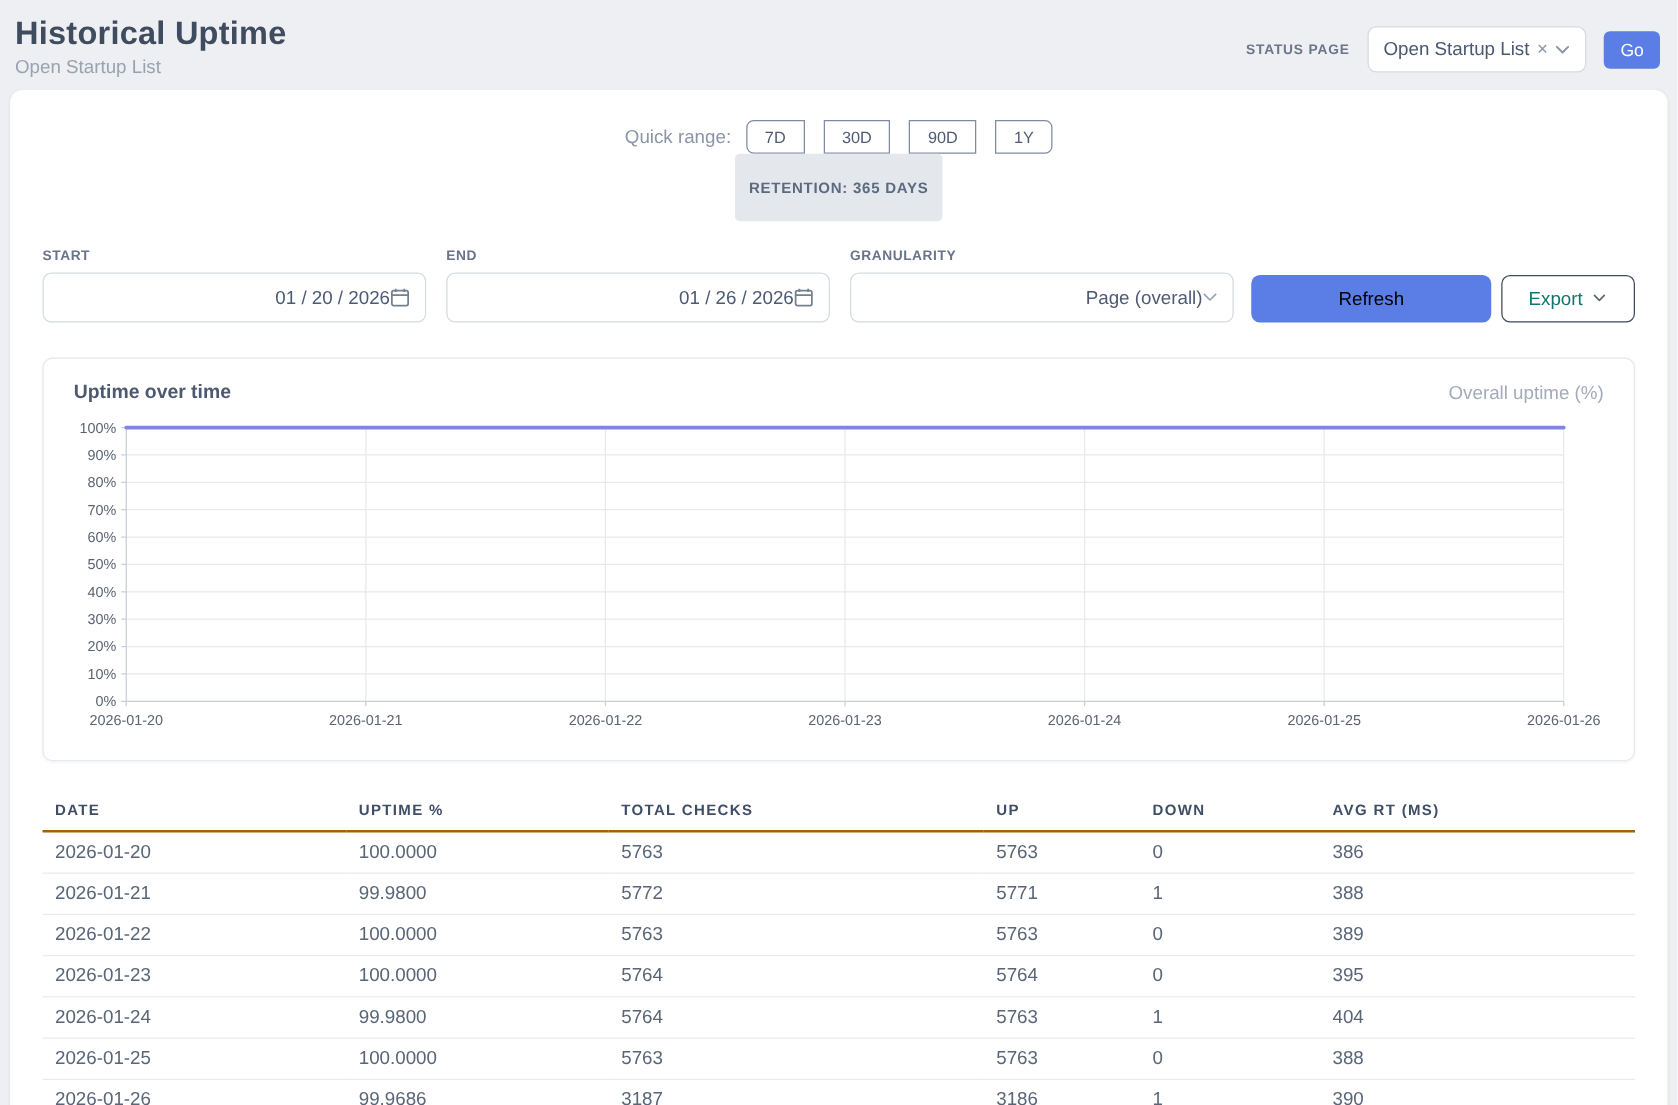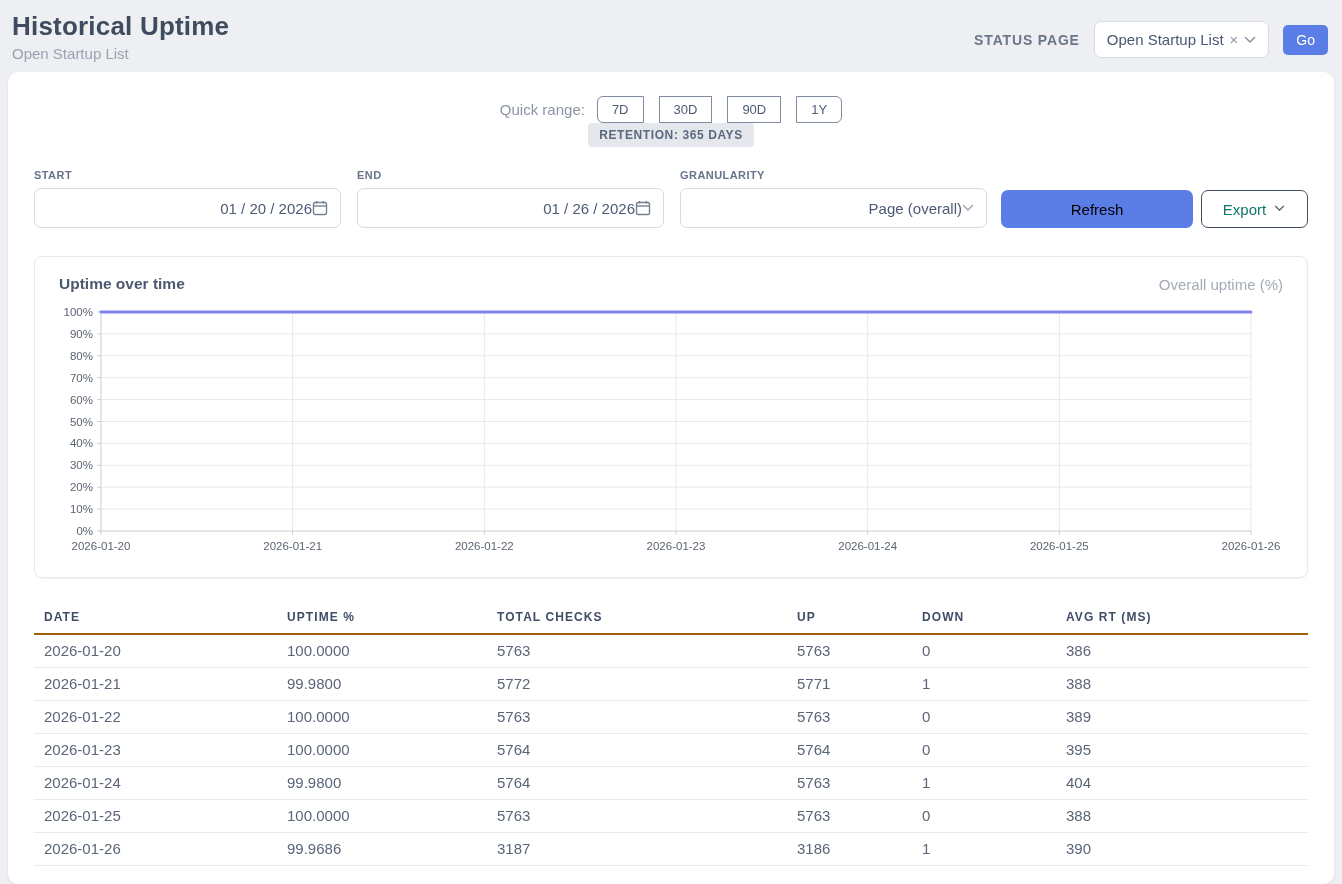--- a/index.html
+++ b/index.html
@@ -12,21 +12,21 @@
   }
 
   
   .page-header {
     display: flex; justify-content: space-between; align-items: flex-start;
     padding: 11px 14px 0 12px; height: 72px;
   }
   .page-title { font-size: 26px; font-weight: 700; color: #3f4b5e; letter-spacing: 0.2px; }
   .page-subtitle { font-size: 15px; color: #99a3b0; margin-top: 3px; }
   .header-right { display: flex; align-items: center; gap: 14px; margin-top: 10px; }
-  .status-page-label { font-size: 14px; font-weight: 700; color: #6a7689; letter-spacing: 0.06em; }
+  .status-page-label { font-size: 11px; font-weight: 700; color: #6a7689; letter-spacing: 0.06em; }
   .status-select {
     display: flex; align-items: center; gap: 6px;
     background: #fff; border: 1px solid #d6dbe2; border-radius: 7px;
     height: 37px; padding: 0 12px; min-width: 156px; cursor: pointer;
   }
   .status-select .value { font-size: 15px; color: #4b5872; }
   .clear-x { font-size: 15px; color: #8b95a5; line-height: 1; cursor: pointer; }
   .chev { width: 12px; height: 8px; display: inline-block; }
   .chev svg { display: block; }
   .go-btn {
@@ -49,21 +49,21 @@
   .btn-group { display: flex; gap: 16px; }
   .btn-group button {
     background: #fff; border: 1px solid #7e8ba0; color: #4e5b73;
     font-size: 13px; padding: 5px 14px; cursor: pointer; margin-left: -1px;
     font-family: "Liberation Sans", sans-serif;
   }
   .btn-group button:first-child { border-radius: 6px 0 0 6px; margin-left: 0; }
   .btn-group button:last-child { border-radius: 0 6px 6px 0; }
   .retention-badge {
     background: #e4e7ec; color: #5c6a80; font-size: 12px; font-weight: 600;
-    letter-spacing: 0.05em; padding: 5px 11px; border-radius: 4px; text-align: center;
+    letter-spacing: 0.05em; padding: 20px 11px; border-radius: 4px; text-align: center;
   }
 
   
   .row-form { display: flex; align-items: flex-end; margin-top: 22px; }
   .field { display: flex; flex-direction: column; }
   .field-label {
     font-size: 11px; font-weight: 600; color: #68748a;
     letter-spacing: 0.04em; margin-bottom: 7px;
   }
   .input-box {

